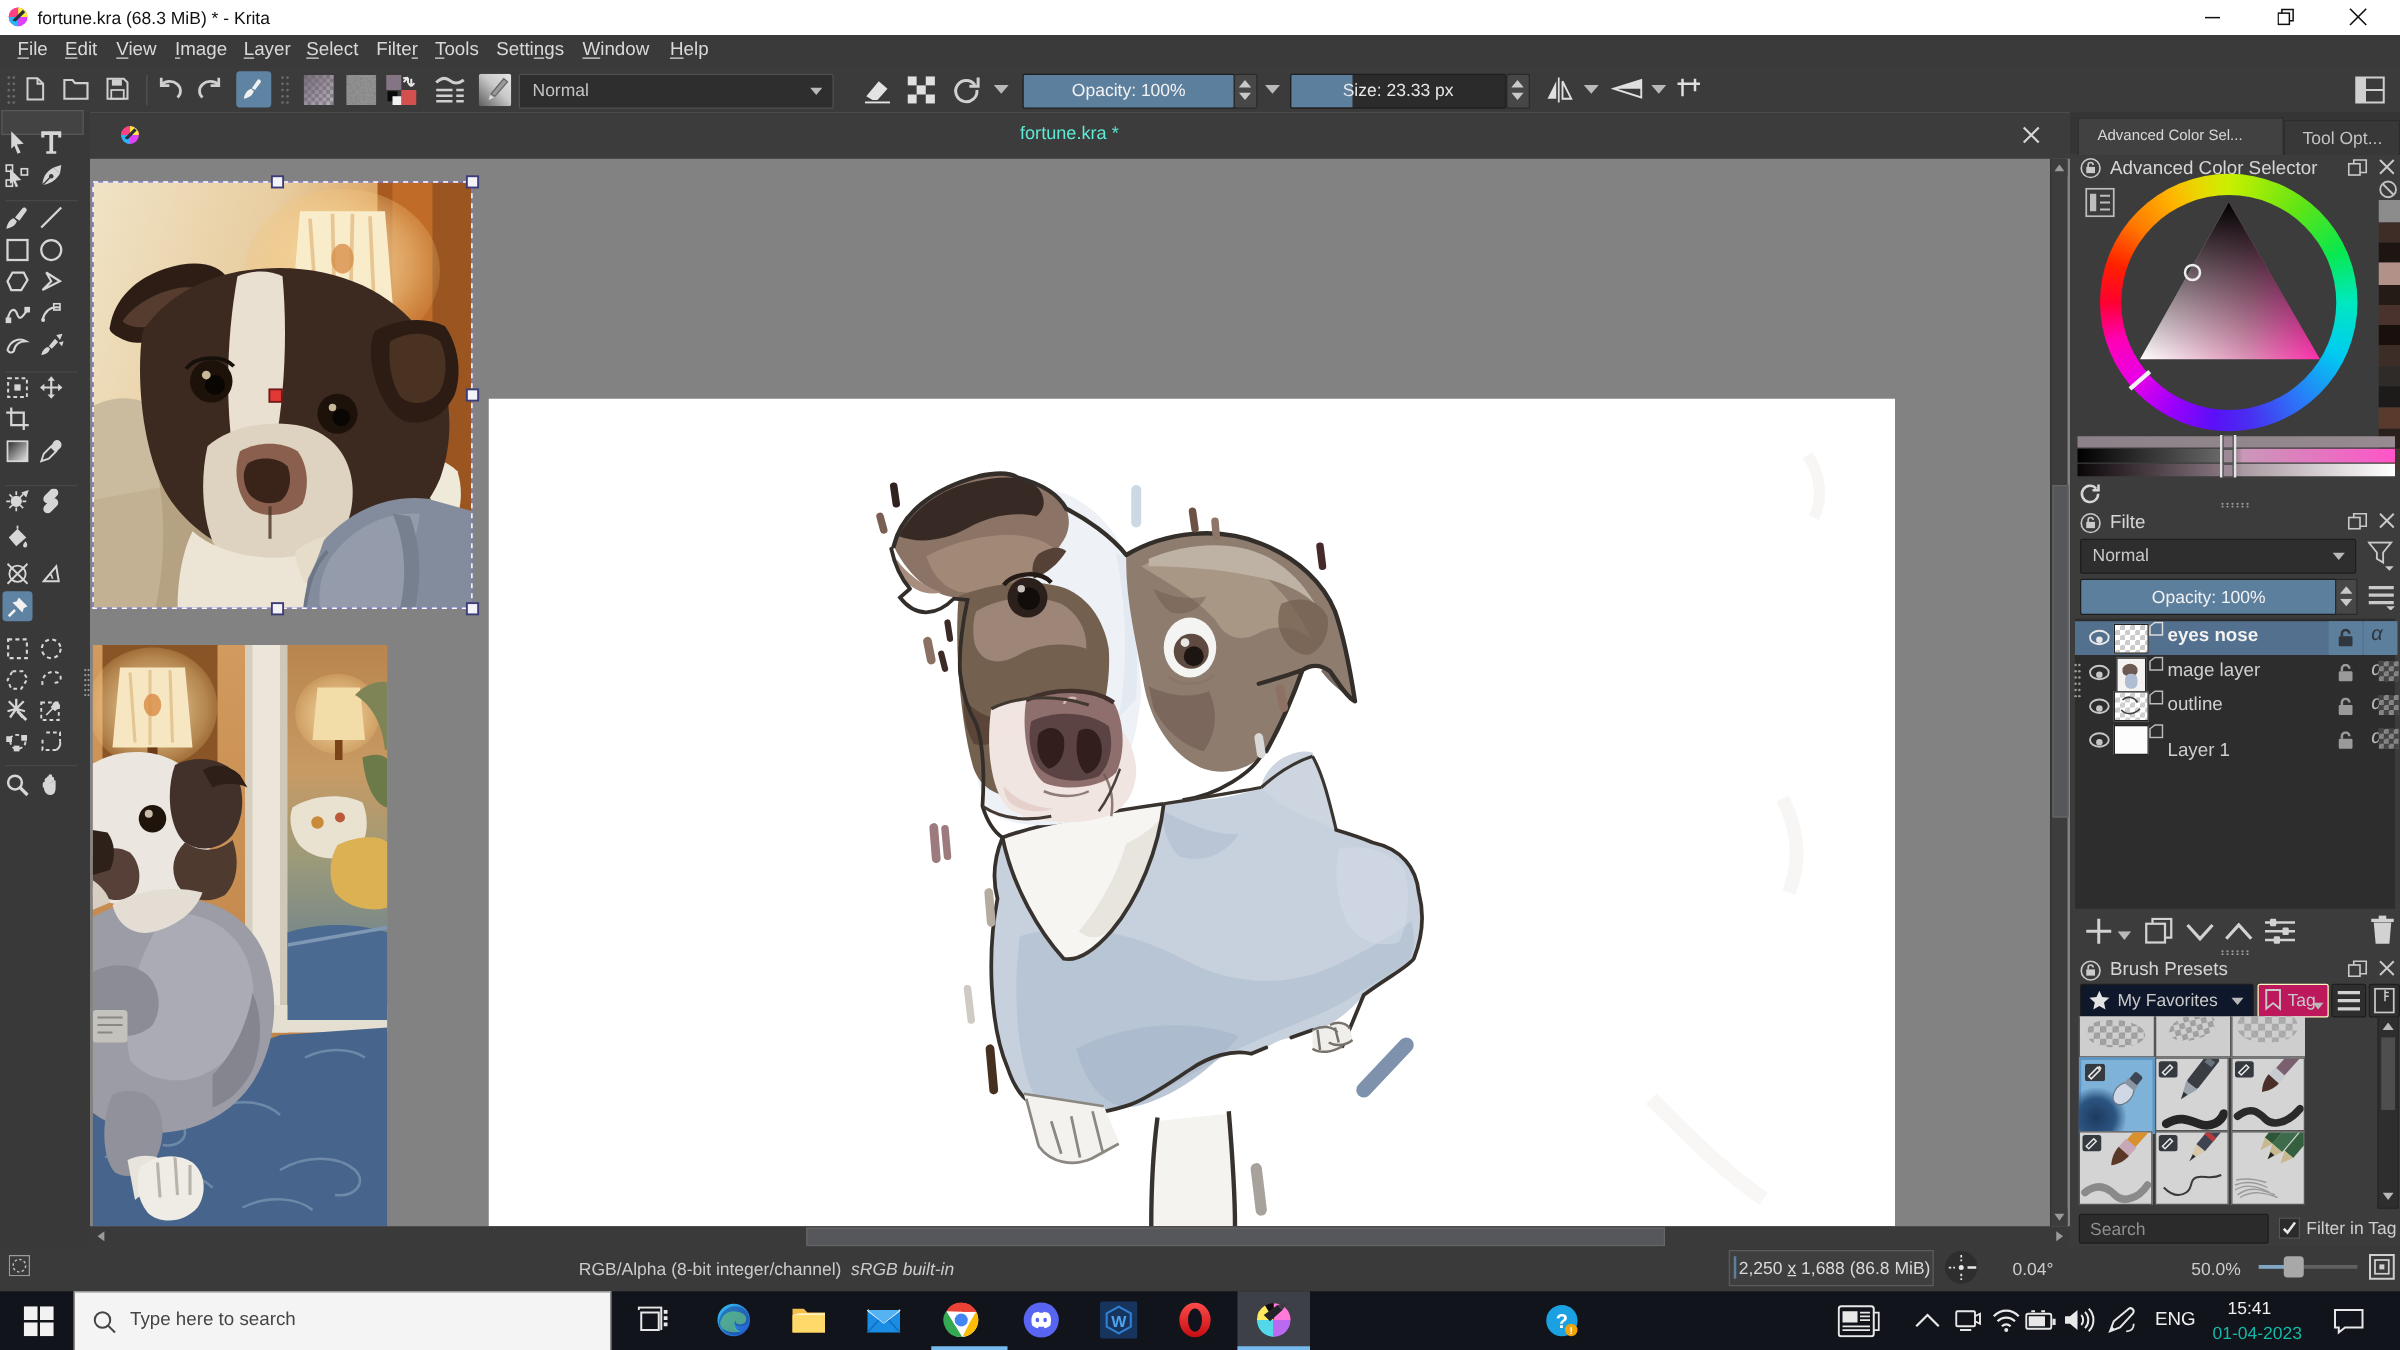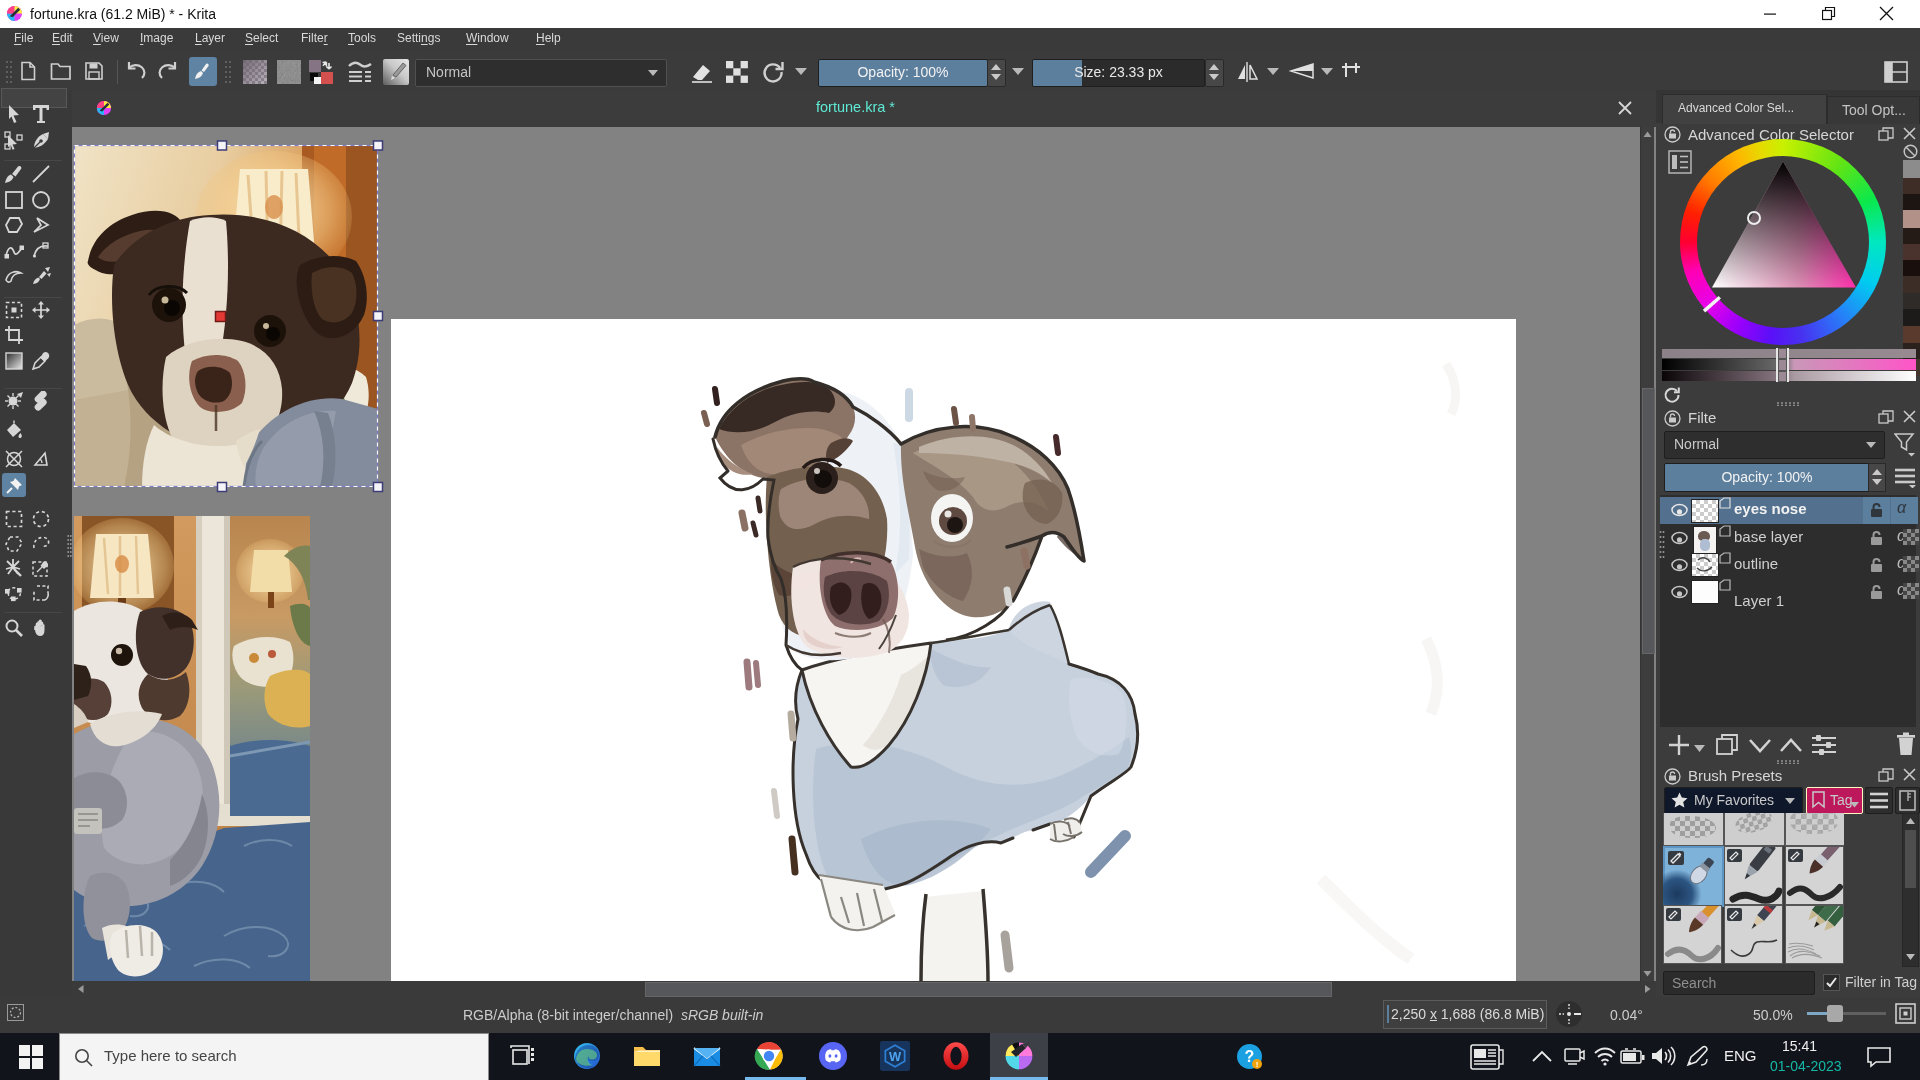--- a/index.html
+++ b/index.html
@@ -3,21 +3,21 @@
 <meta charset="utf-8">
 <style>
   html,body{margin:0;padding:0;background:#000;}
   #root{position:relative;width:1920px;height:1080px;overflow:hidden;
         font-family:"Liberation Sans",sans-serif;background:#3a3a3a;}
   .abs{position:absolute;}
   
   #titlebar{left:0;top:0;width:1920px;height:28px;background:#ffffff;color:#000;}
   #titlebar .title{position:absolute;left:30px;top:6px;font-size:14px;color:#111;}
   
-  #menubar{left:0;top:28px;width:1920px;height:25px;background:#3a3a3a;color:#d9d9d9;font-size:12px;}
+  #menubar{left:0;top:28px;width:1920px;height:25px;background:#3a3a3a;color:#d9d9d9;font-size:15px;}
   #menubar span.mi{position:absolute;top:3px;}
   #menubar u{text-decoration:underline;text-underline-offset:2px;}
   
   #toolbar{left:0;top:53px;width:1920px;height:37px;background:#3b3b3b;border-bottom:1px solid #313131;}
   
   #toolbox{left:0;top:90px;width:72px;height:907px;background:#393939;}
   #canvasarea{left:72px;top:90px;width:1584px;height:907px;background:#828282;}
   #tabbar{left:0;top:0;width:1584px;height:37px;background:#3c3c3c;border-bottom:1px solid #2e2e2e;}
   #viewport{left:0;top:37px;width:1584px;height:854px;background:#828282;overflow:hidden;}
   #hscroll{left:0;top:891px;width:1584px;height:16px;background:#3a3a3a;}
@@ -39,21 +39,21 @@
 <body>
 <div id="root">
   <div class="abs" id="titlebar">
     <svg class="abs" style="left:6px;top:5px" width="17" height="17" viewBox="0 0 18 18">
       <circle cx="9" cy="9" r="8" fill="#e040fb"></circle>
       <path d="M1 9 A8 8 0 0 0 9 17 L9 9 Z" fill="#29b6f6"></path>
       <path d="M9 1 A8 8 0 0 0 1 9 L9 9 Z" fill="#ff4081"></path>
       <path d="M17 9 A8 8 0 0 0 9 1 L9 9 Z" fill="#ffeb3b"></path>
       <path d="M4 12 L13 3 L15 5 L7 13 Z" fill="#263238"></path>
     </svg>
-    <span class="title">fortune.kra (61.2 MiB)  * - Krita</span>
+    <span class="title">fortune.kra (68.3 MiB)  * - Krita</span>
     <svg class="abs" style="left:1764px;top:0" width="14" height="28" viewBox="0 0 14 28">
         <rect x="0" y="13.5" width="12" height="1.2" fill="#111"></rect>
       </svg>
     <svg class="abs" style="left:1822px;top:0" width="14" height="28" viewBox="0 0 14 28">
         <rect x="0.5" y="10.5" width="9" height="9" fill="none" stroke="#111" stroke-width="1.2"></rect>
         <path d="M3.5 10.5 v-3 h9 v9 h-3" fill="none" stroke="#111" stroke-width="1.2"></path>
       </svg>
     <svg class="abs" style="left:1879px;top:0" width="16" height="28" viewBox="0 0 16 28">
         <path d="M1 7 L14 20 M14 7 L1 20" stroke="#111" stroke-width="1.3"></path>
       </svg>
@@ -978,21 +978,21 @@
           <ellipse cx="8.5" cy="7" rx="7.5" ry="5.4" fill="none" stroke="#c6c6c6" stroke-width="1.5"></ellipse>
           <circle cx="8.5" cy="8.8" r="2.6" fill="#c6c6c6"></circle>
         </svg>
       <div style="position:absolute;left:33px;top:31px;width:22px;height:26px;background:#f5f3f1;border:1px solid #222;overflow:hidden;">
         <div style="position:absolute;left:4px;top:4px;width:12px;height:10px;background:#6b5a52;border-radius:50% 50% 40% 40%;"></div>
         <div style="position:absolute;left:6px;top:12px;width:10px;height:12px;background:#aebdd2;border-radius:40%;"></div>
       </div>
       <svg style="position:absolute;left:59px;top:30px" width="12" height="12" viewBox="0 0 12 12">
           <path d="M1 11 V4 L5 1 H11 V11 Z" fill="none" stroke="#bbb" stroke-width="1.2"></path>
         </svg>
-      <span style="position:absolute;left:74px;top:33px;font-size:15px;color:#cfcfcf;">base layer</span>
+      <span style="position:absolute;left:74px;top:33px;font-size:15px;color:#cfcfcf;">mage layer</span>
       <svg style="position:absolute;left:210px;top:36px" width="14" height="15" viewBox="0 0 14 15">
           <rect x="1" y="6" width="11" height="8" rx="1" fill="#9a9a9a"></rect>
           <path d="M3.5 6 V4 a3 3 0 0 1 6 0" fill="none" stroke="#9a9a9a" stroke-width="2"></path>
         </svg>
       <span style="position:absolute;left:237px;top:32px;font-size:16px;color:#b9b9b9;font-style:italic;">α</span>
       <div style="position:absolute;left:243px;top:34px;width:16px;height:16px;background-image:linear-gradient(45deg,#888 25%,transparent 25%,transparent 75%,#888 75%),linear-gradient(45deg,#888 25%,transparent 25%,transparent 75%,#888 75%);background-size:8px 8px;background-position:0 0,4px 4px;background-color:#444;"></div>
 
       <svg style="position:absolute;left:11px;top:63px" width="17" height="14" viewBox="0 0 17 14">
           <ellipse cx="8.5" cy="7" rx="7.5" ry="5.4" fill="none" stroke="#c6c6c6" stroke-width="1.5"></ellipse>
           <circle cx="8.5" cy="8.8" r="2.6" fill="#c6c6c6"></circle>

